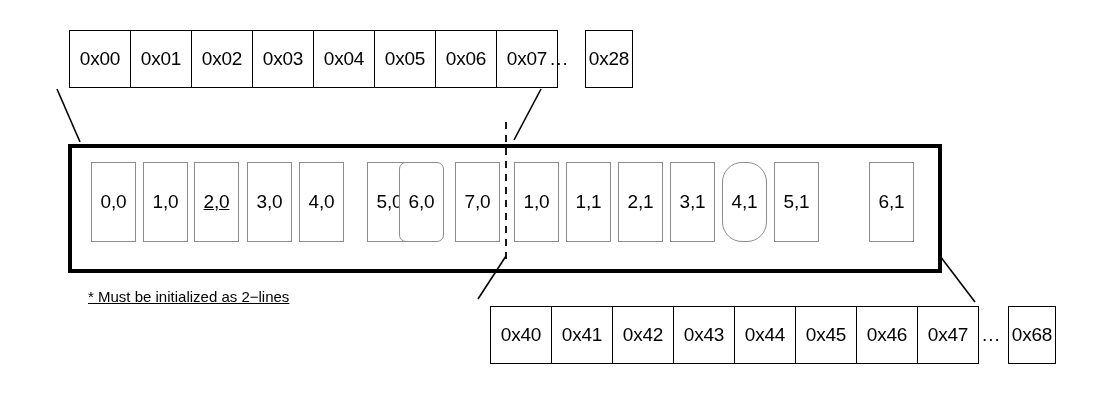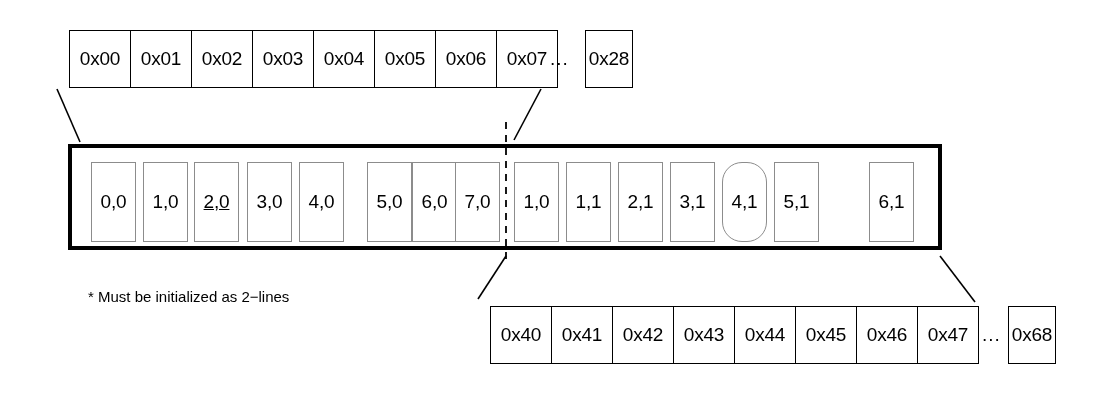--- a/index.html
+++ b/index.html
@@ -58,21 +58,21 @@
     background: #ffffff;
     letter-spacing: -0.2px;
   }
 
   
   #cache-box {
     position: absolute;
     left: 68px;
     top: 144px;
     width: 874px;
-    height: 106px;
+    height: 129px;
     box-sizing: border-box;
     border: 4px solid #000000;
     background: #ffffff;
   }
   .way-cell {
     position: absolute;
     top: 14px;
     width: 45px;
     height: 80px;
     box-sizing: border-box;
@@ -97,20 +97,21 @@
   }
 
   
   #footnote {
     position: absolute;
     left: 88px;
     top: 288px;
     font-size: 15px;
     color: #000000;
     white-space: nowrap;
+    text-decoration: underline;
   }
 </style>
 </head>
 <body>
 
 <div id="diagram">
 
   <div class="addr-strip" id="top-strip" style="left:57px; top:30px;">
     <div class="addr-cell">0x00</div>
     <div class="addr-cell">0x01</div>
@@ -125,21 +126,21 @@
   <div class="addr-far" style="left:585px; top:30px;">0x28</div>
 
   <div id="cache-box">
 
     <div class="way-cell" style="left:19px;">0,0</div>
     <div class="way-cell" style="left:71px;">1,0</div>
     <div class="way-cell" style="left:122px;text-decoration:underline;">2,0</div>
     <div class="way-cell" style="left:175px;">3,0</div>
     <div class="way-cell" style="left:227px;">4,0</div>
     <div class="way-cell" style="left:295px;">5,0</div>
-    <div class="way-cell" style="left:340px;">6,0</div>
+    <div class="way-cell" style="left:327px;border-radius:7px;">6,0</div>
     <div class="way-cell" style="left:383px;">7,0</div>
 
     <div class="way-cell" style="left:442px;">1,0</div>
     <div class="way-cell" style="left:494px;">1,1</div>
     <div class="way-cell" style="left:546px;">2,1</div>
     <div class="way-cell" style="left:598px;">3,1</div>
     <div class="way-cell" style="left:650px;border-radius:20px;">4,1</div>
     <div class="way-cell" style="left:702px;">5,1</div>
     <div class="way-cell" style="left:797px;">6,1</div>
   </div>

